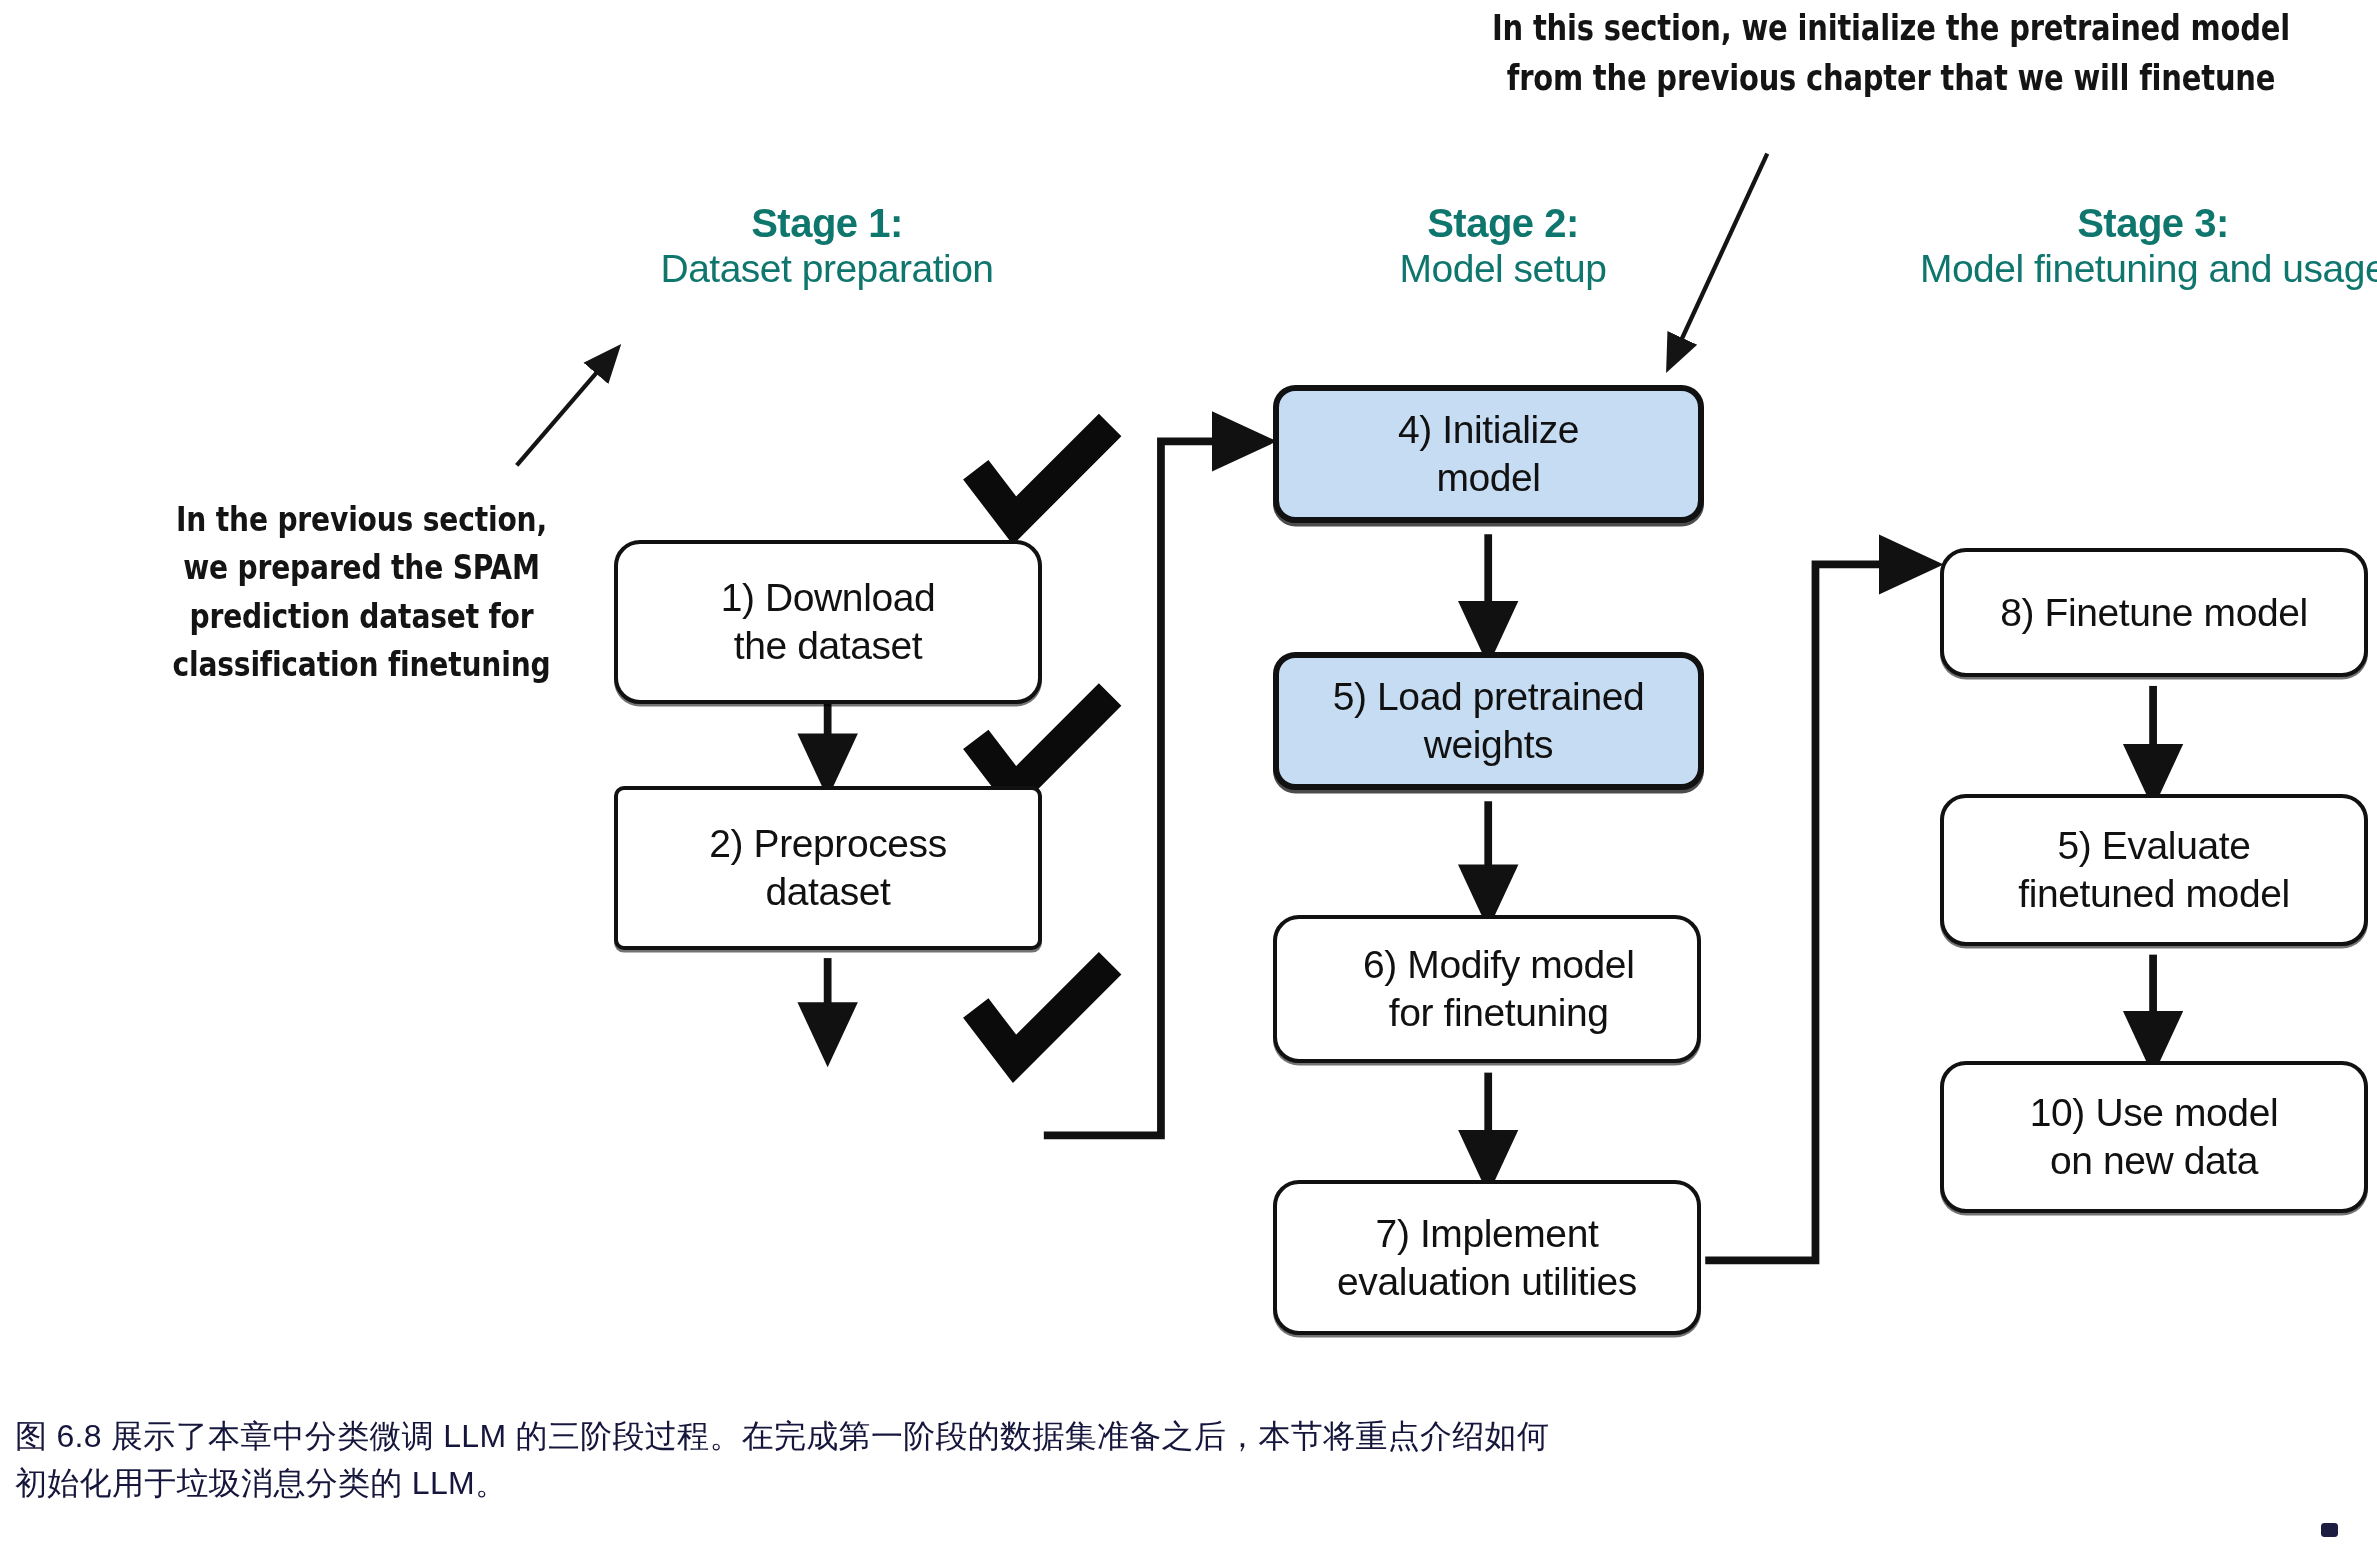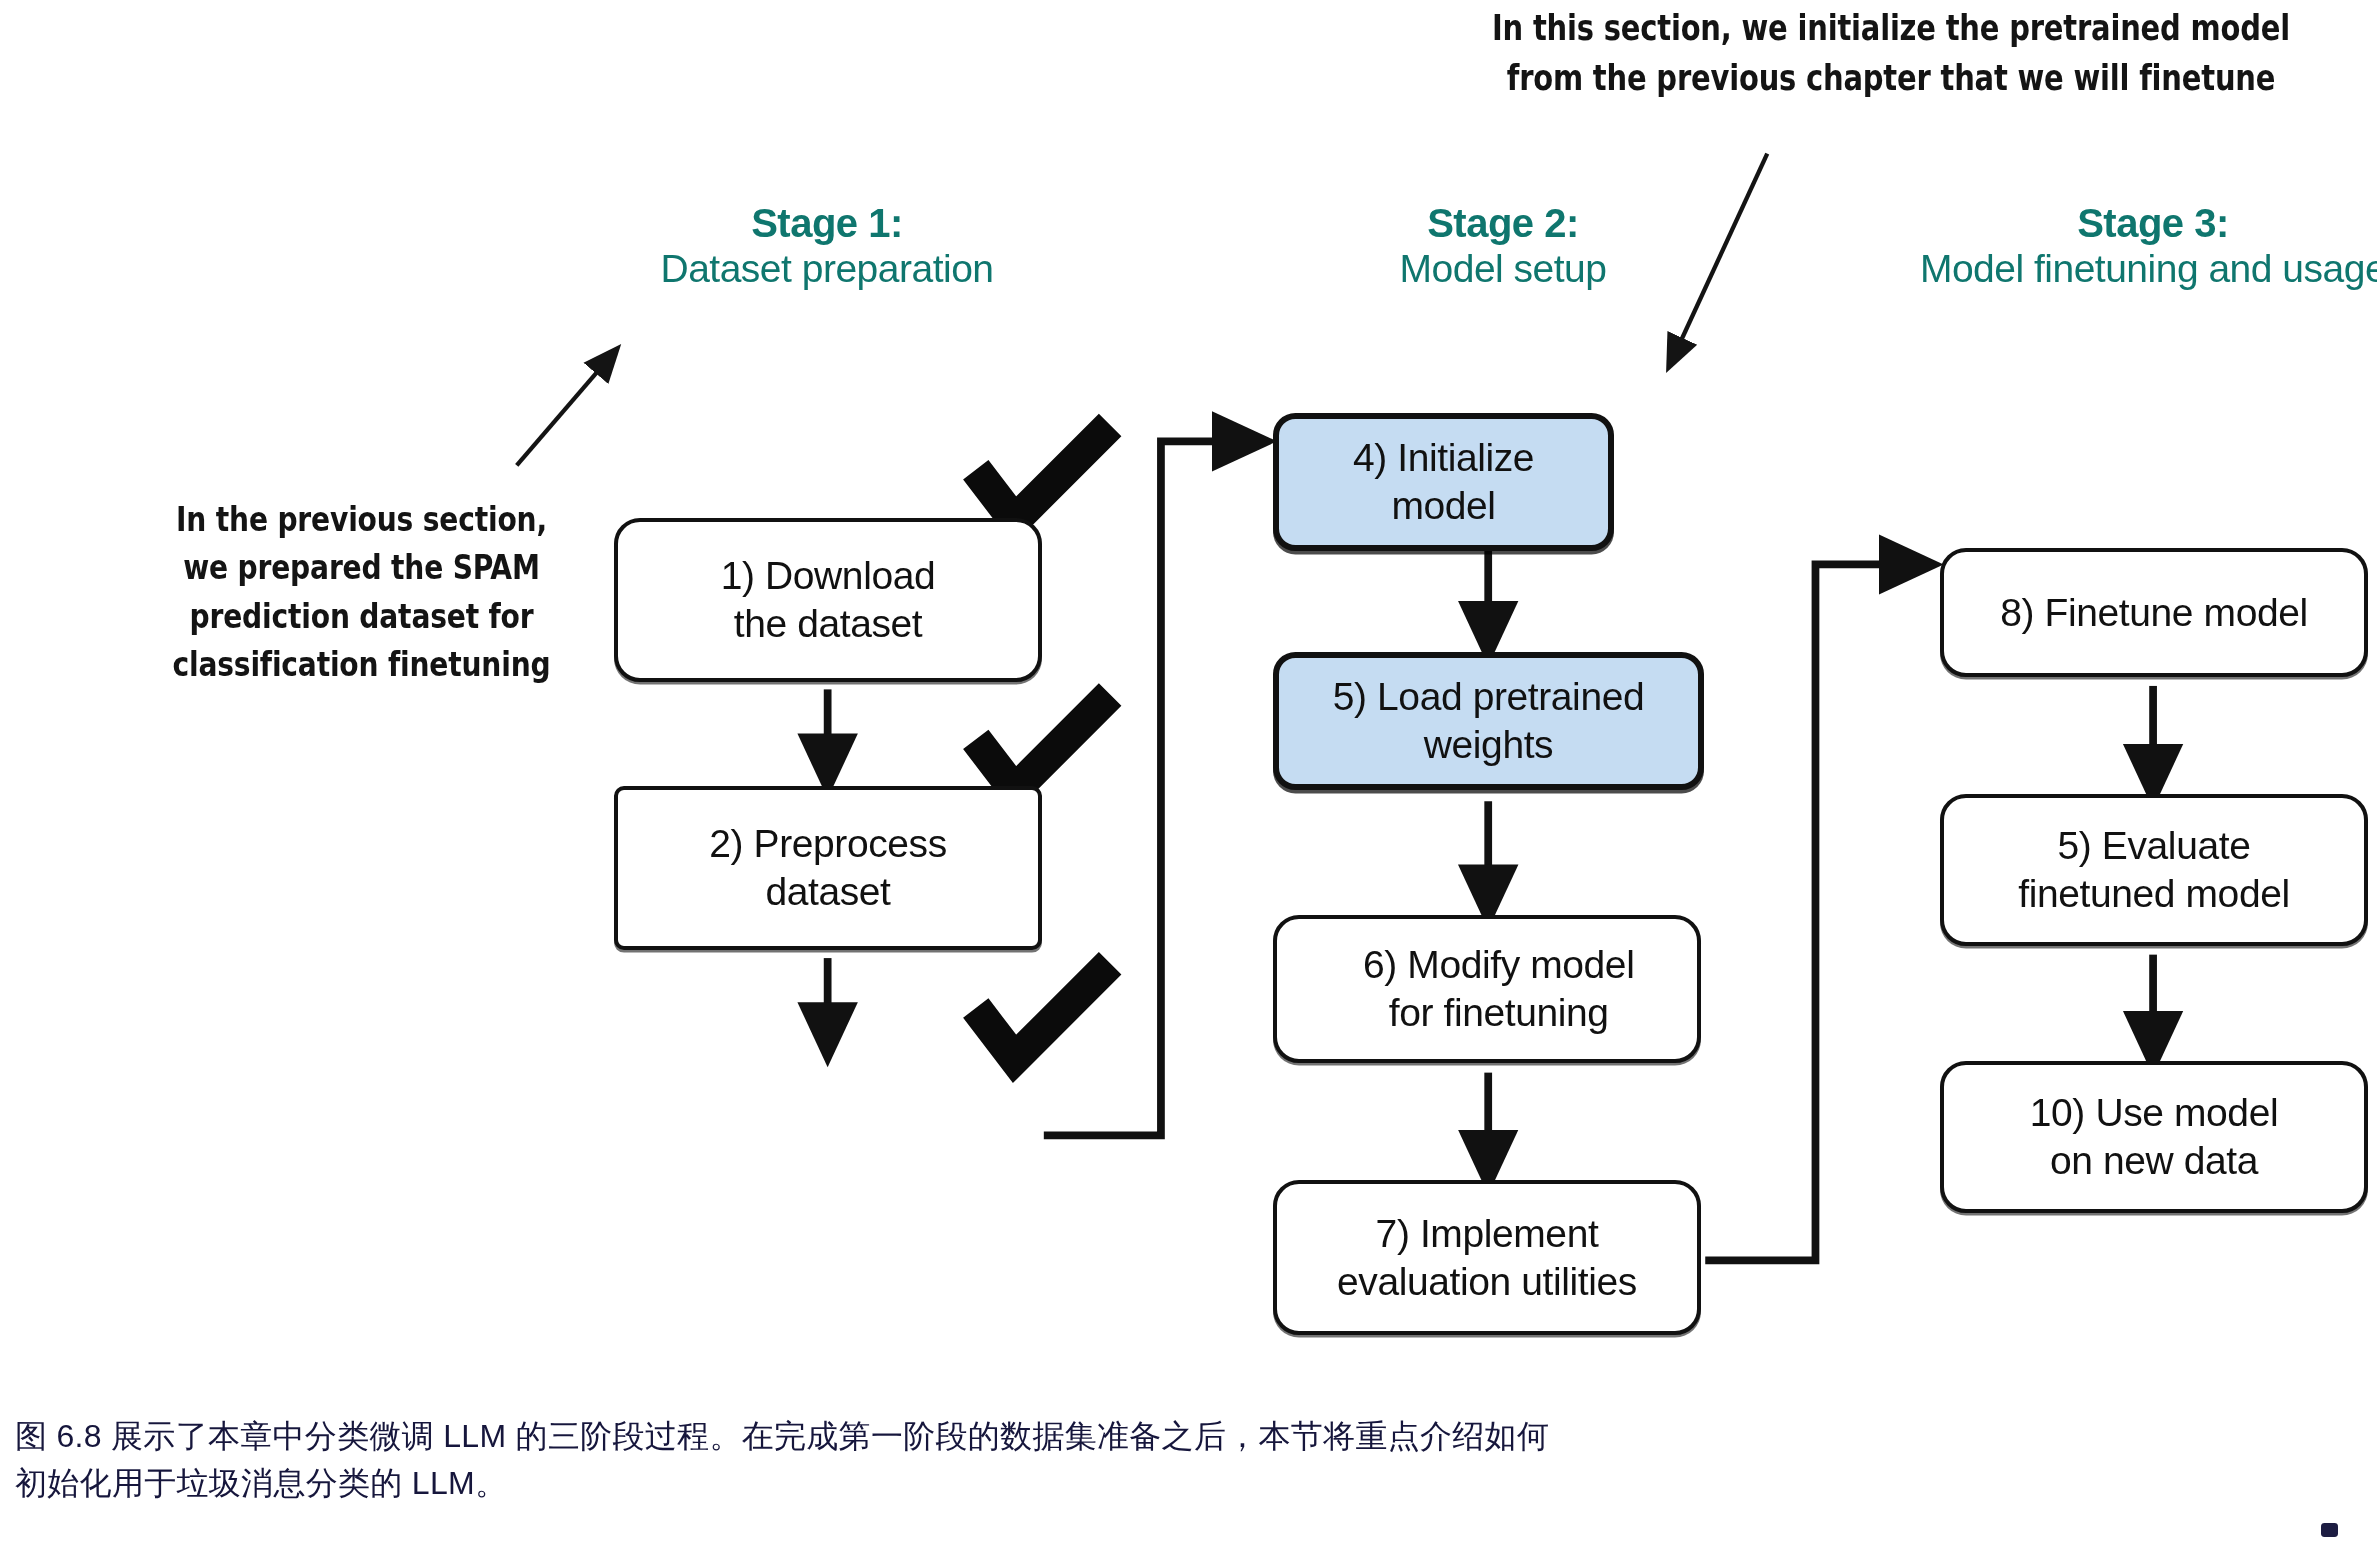--- a/index.html
+++ b/index.html
@@ -77,25 +77,25 @@
     box-shadow:0 2.6px 0 rgba(0,0,0,0.55);
   }
   .node.accent{
     background:#c5dcf2;
     border-width:6.9px;
     border-radius:22.4px;
     box-shadow:0 3.4px 0 rgba(0,0,0,0.7);
   }
 
   
-  #node-1 {left:614px; top:518px;  width:428px; height:164px;}
+  #node-1 {left:614px; top:540px;  width:428px; height:164px;}
   #node-2 {left:614px; top:786px;  width:428px; height:164px;border-radius:10px;}
   #node-3 {left:614px; top:1054px; width:428px; height:164px;}
 
-  #node-4 {left:1273px;top:385px;  width:341px; height:138px;margin-top:28px;}
+  #node-4 {left:1273px;top:385px;  width:431px; height:138px;}
   #node-5 {left:1273px;top:652px;  width:431px; height:138px;}
   #node-6 {left:1273px;top:915px; width:428px; height:148px;padding-left:32px;}
   #node-7 {left:1273px;top:1180px; width:428px; height:155px;}
 
   #node-8 {left:1940px;top:548px;  width:428px; height:129px;}
   #node-9 {left:1940px;top:794px;  width:428px; height:152px;}
   #node-10{left:1940px;top:1061px; width:428px; height:152px;}
 
   
   #caption{

